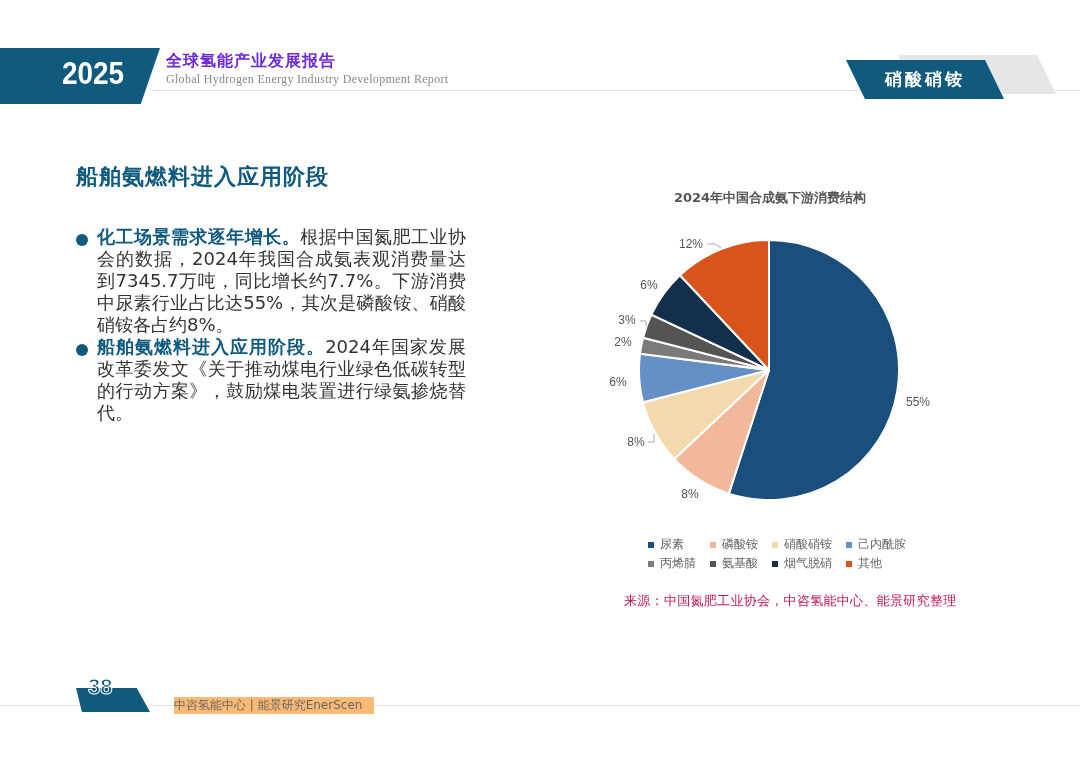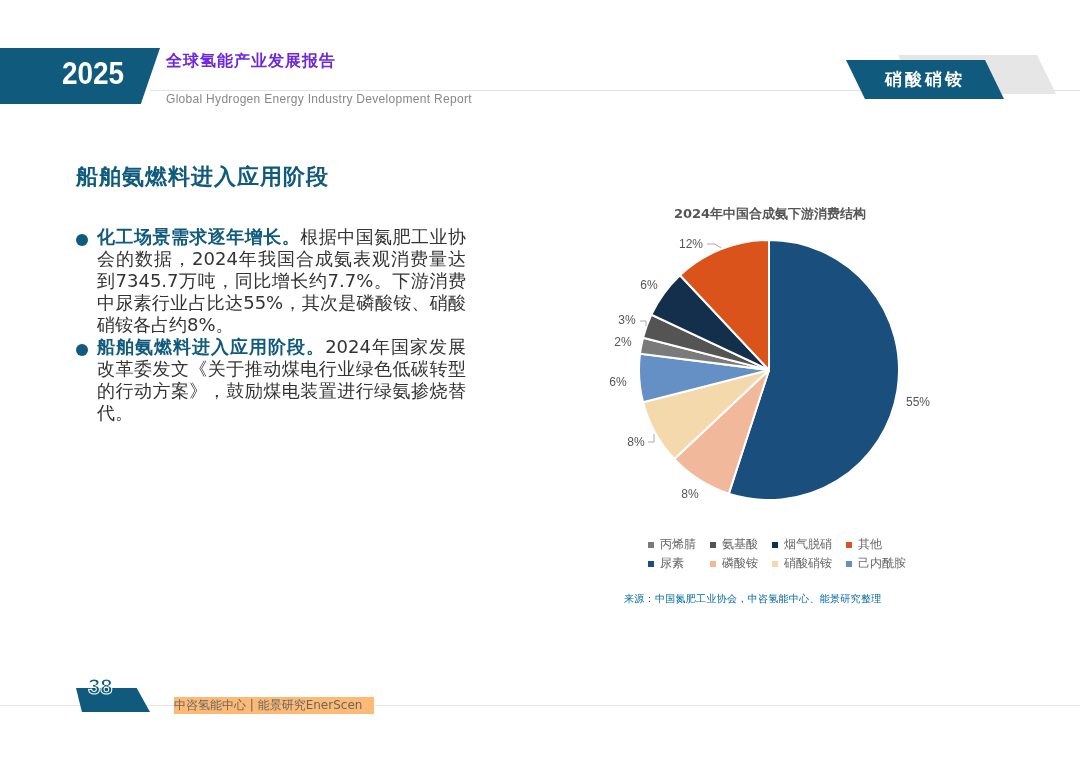--- a/index.html
+++ b/index.html
@@ -1,36 +1,36 @@
 <!DOCTYPE html>
 <html><head>
 <meta charset="utf-8">
 <style>
   html,body{margin:0;padding:0;background:#fff;}
   body{width:1080px;height:764px;position:relative;overflow:hidden;font-family:"DejaVu Sans","Liberation Sans",sans-serif;color:#333;}
   .hdr-bar{position:absolute;left:0;top:48px;width:160px;height:56px;background:#0f5a7d;clip-path:polygon(0 0,100% 0,88% 100%,0 100%);}
   .hdr-year{position:absolute;left:62px;top:56px;font-family:"Liberation Sans",sans-serif;font-weight:bold;font-size:31px;color:#fff;letter-spacing:0px;transform:scaleX(0.9);transform-origin:left;}
   .hdr-title{position:absolute;left:166px;top:51px;font-size:16px;font-weight:bold;color:#6d28d9;letter-spacing:1px;}
-  .hdr-sub{position:absolute;left:166px;top:72px;font-family:Liberation Sans, sans-serif;font-size:12px;color:#888;letter-spacing:0.3px;margin-top:20px;}
+  .hdr-sub{position:absolute;left:166px;top:72px;font-family:Liberation Serif, serif;font-size:12px;color:#888;letter-spacing:0.3px;}
   .hdr-line{position:absolute;left:150px;top:90px;width:930px;height:1px;background:#e2e2e2;}
   .tag-gray{position:absolute;left:898px;top:55px;width:158px;height:39px;background:#e6e6e6;clip-path:polygon(0 0,88% 0,100% 100%,12% 100%);}
   .tag-blue{position:absolute;left:846px;top:60px;width:158px;height:39px;background:#0f5a7d;clip-path:polygon(0 0,88% 0,100% 100%,12% 100%);}
   .tag-label{position:absolute;left:846px;top:60px;width:158px;height:39px;line-height:39px;text-align:center;color:#fff;font-weight:bold;font-size:17px;letter-spacing:3px;}
   .sec-title{position:absolute;left:76px;top:162px;font-size:22px;font-weight:bold;color:#0f5a7d;letter-spacing:1px;}
   .bullets{position:absolute;left:76px;top:226px;width:390px;}
   .bullet{position:relative;padding-left:21px;font-size:18px;line-height:22px;color:#333;text-align:justify;margin-bottom:0px;}
   .bullet .dot{position:absolute;left:0;top:8px;width:12px;height:12px;border-radius:50%;background:#0f5a7d;}
   .bullet .lead{font-weight:bold;color:#0f5a7d;}
-  .chart-title{position:absolute;left:620px;top:205px;width:300px;text-align:center;font-size:13px;font-weight:bold;color:#555;}
+  .chart-title{position:absolute;left:620px;top:189px;width:300px;text-align:center;font-size:13px;font-weight:bold;color:#555;}
   .pie{position:absolute;left:590px;top:220px;}
   .legend{position:absolute;left:648px;top:535px;width:280px;font-size:12px;color:#666;}
   .legend-row{display:flex;height:19px;align-items:center;}
   .lg{display:flex;align-items:center;margin-right:12px;}
   .lg .sw{width:6px;height:6px;margin-right:6px;}
-  .source{position:absolute;left:624px;top:592px;font-size:10px;color:#0369a1;letter-spacing:0.3px;}
+  .source{position:absolute;left:624px;top:592px;font-size:13px;color:#be185d;letter-spacing:0.3px;}
   .ftr-line{position:absolute;left:0;top:705px;width:1080px;height:1px;background:#e6e6e6;}
   .ftr-box{position:absolute;left:76px;top:688px;width:74px;height:24px;background:#0f5a7d;clip-path:polygon(0 0,82% 0,100% 100%,8% 100%);}
   .ftr-num{position:absolute;left:88px;top:674px;font-family:"Liberation Sans",sans-serif;font-weight:bold;font-size:22px;color:#0f5a7d;-webkit-text-stroke:1px #fff;}
   .ftr-text{position:absolute;left:174px;top:697px;background:#fdba74;padding:0 12px 0 0;font-size:12px;color:#666;}
 </style>
 </head>
 <body>
 
 <div>
   <div class="hdr-bar"></div>
@@ -76,54 +76,54 @@
     <path d="M179,150 L61.372483179417486,94.64869209654049 A130,130 0 0 1 90.00887622927053,55.23407843521646 Z" fill="#132f4c" stroke="#fff" stroke-width="2"></path>
     <text x="59" y="69" text-anchor="middle" font-size="12" fill="#555" font-family="Liberation Sans, sans-serif">6%</text>
     <path d="M179,150 L90.00887622927053,55.23407843521646 A130,130 0 0 1 179.00000000000009,20 Z" fill="#d9531a" stroke="#fff" stroke-width="2"></path>
     <polyline points="117,24 125,24 131,28" fill="none" stroke="#aaa" stroke-width="1"></polyline>
     <text x="101" y="28" text-anchor="middle" font-size="12" fill="#555" font-family="Liberation Sans, sans-serif">12%</text>
   </svg>
 
 <div class="legend" id="legend">
     <div class="legend-row">
       <div class="lg" style="width: 62px; margin-right: 0px;">
+        <span class="sw" style="background: rgb(26, 78, 124);"></span>
+        <span>尿素</span>
+      </div>
+      <div class="lg" style="width: 62px; margin-right: 0px;">
+        <span class="sw" style="background: rgb(242, 184, 156);"></span>
+        <span>磷酸铵</span>
+      </div>
+      <div class="lg" style="width: 74px; margin-right: 0px;">
+        <span class="sw" style="background: rgb(243, 217, 172);"></span>
+        <span>硝酸硝铵</span>
+      </div>
+      <div class="lg" style="width: 80px; margin-right: 0px;">
+        <span class="sw" style="background: rgb(101, 144, 198);"></span>
+        <span>己内酰胺</span>
+      </div>
+    </div>
+    <div class="legend-row">
+      <div class="lg" style="width: 62px; margin-right: 0px;">
         <span class="sw" style="background: rgb(122, 122, 122);"></span>
         <span>丙烯腈</span>
       </div>
       <div class="lg" style="width: 62px; margin-right: 0px;">
         <span class="sw" style="background: rgb(84, 84, 84);"></span>
         <span>氨基酸</span>
       </div>
       <div class="lg" style="width: 74px; margin-right: 0px;">
         <span class="sw" style="background: rgb(19, 47, 76);"></span>
         <span>烟气脱硝</span>
       </div>
       <div class="lg" style="width: 60px; margin-right: 0px;">
         <span class="sw" style="background: rgb(217, 83, 26);"></span>
         <span>其他</span>
       </div>
     </div>
-    <div class="legend-row">
-      <div class="lg" style="width: 62px; margin-right: 0px;">
-        <span class="sw" style="background: rgb(26, 78, 124);"></span>
-        <span>尿素</span>
-      </div>
-      <div class="lg" style="width: 62px; margin-right: 0px;">
-        <span class="sw" style="background: rgb(242, 184, 156);"></span>
-        <span>磷酸铵</span>
-      </div>
-      <div class="lg" style="width: 74px; margin-right: 0px;">
-        <span class="sw" style="background: rgb(243, 217, 172);"></span>
-        <span>硝酸硝铵</span>
-      </div>
-      <div class="lg" style="width: 80px; margin-right: 0px;">
-        <span class="sw" style="background: rgb(101, 144, 198);"></span>
-        <span>己内酰胺</span>
-      </div>
-    </div>
   </div>
 
 <div class="source">来源：中国氮肥工业协会，中咨氢能中心、能景研究整理</div>
 
 <div>
   <div class="ftr-line"></div>
   <div class="ftr-box"></div>
   <div class="ftr-num">38</div>
   <div class="ftr-text">中咨氢能中心 | 能景研究EnerScen</div>
 </div>

